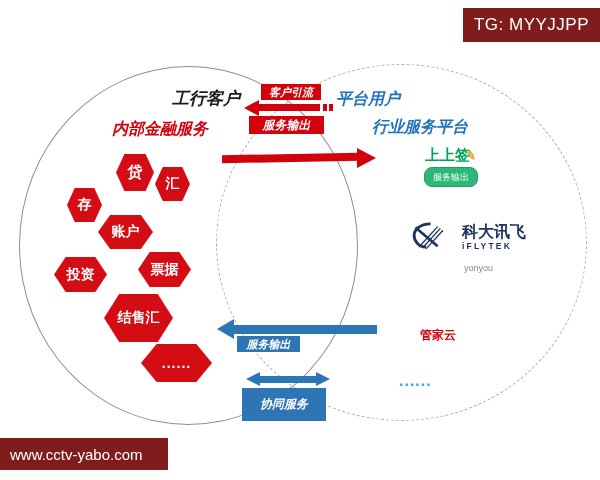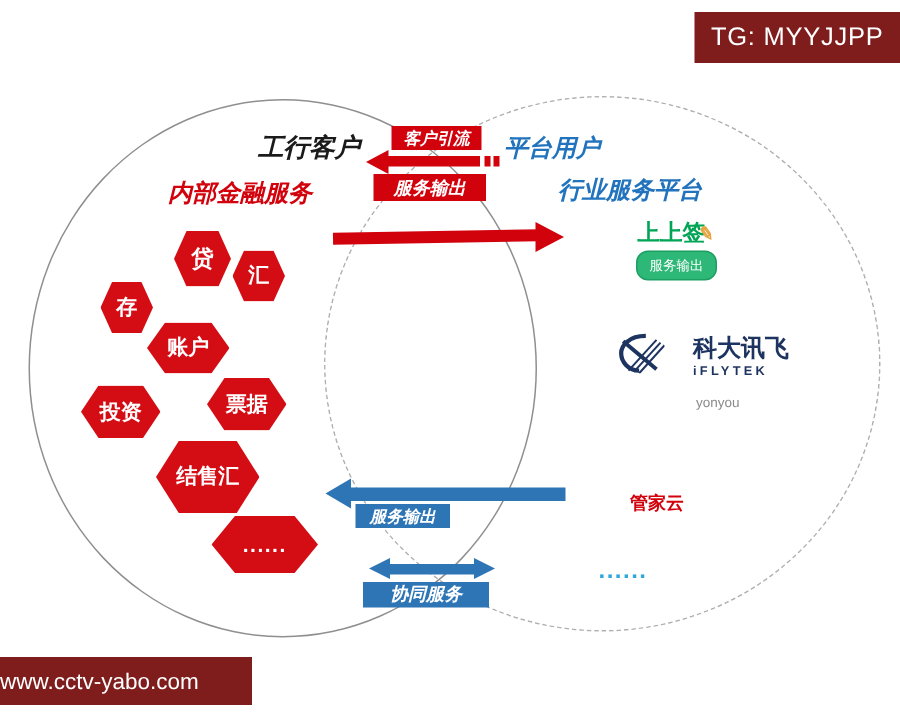--- a/index.html
+++ b/index.html
@@ -7,37 +7,37 @@
   #stage { position:relative; width:600px; height:480px; background:#ffffff; overflow:hidden; }
 
   
   .circle { position:absolute; border-radius:50%; background:transparent; }
   #left-circle  { left:19px;  top:66px; width:339px; height:359px; border:1.5px solid #8f8f8f; }
   #right-circle { left:216px; top:64px; width:371px; height:357px; border:1.5px dashed #b0b0b0; }
 
   
   .wm { position:absolute; background:#7f1d1d; color:#fff; display:flex; align-items:center; z-index:40; }
   #wm-top { left:463px; top:8px; width:137px; height:34px; font-size:17px; justify-content:center; letter-spacing:.5px; }
-  #wm-bottom { left:0; top:438px; width:168px; height:32px; font-size:15px; }
+  #wm-bottom { left:0; top:438px; width:168px; height:32px; font-size:15px; padding-left:10px; }
 
   
   .lbl { position:absolute; font-weight:bold; font-style:italic; white-space:nowrap; z-index:10; }
   #lbl-icbc      { left:172px; top:87px;  font-size:17px; color:#1a1a1a; }
   #lbl-internal  { left:112px; top:119px; font-size:16px; color:#d2020d; }
   #lbl-platform  { left:336px; top:89px;  font-size:16px; color:#2273bd; }
   #lbl-industry  { left:372px; top:117px; font-size:16px; color:#2273bd; }
 
   
   .flow-box { position:absolute; color:#fff; font-weight:bold; font-style:italic; display:flex; align-items:center; justify-content:center; z-index:12; }
   .flow-red  { background:#d2020d; }
   .flow-blue { background:#2e75b6; }
   #box-inflow  { left:261px; top:84px;  width:60px; height:16px; font-size:11px; }
   #box-output  { left:249px; top:116px; width:75px; height:18px; font-size:12px; }
   #box-import  { left:237px; top:336px; width:63px; height:16px; font-size:11px; }
-  #box-collab  { left:242px; top:388px; width:84px; height:17px; font-size:12px; }
+  #box-collab  { left:242px; top:388px; width:84px; height:33px; font-size:12px; }
 
   
   .bar { position:absolute; z-index:11; }
   .tri { position:absolute; width:0; height:0; z-index:11; }
 
   
   #arr1-bar  { left:258px; top:104px; width:62px; height:7px; background:#d2020d; }
   #arr1-head { left:244px; top:99.5px; border-top:8px solid transparent; border-bottom:8px solid transparent; border-right:15px solid #d2020d; }
   .arr1-dash { position:absolute; top:104px; width:4px; height:7px; background:#d2020d; z-index:11; }
   #arr1-d1 { left:323px; } #arr1-d2 { left:329px; }

